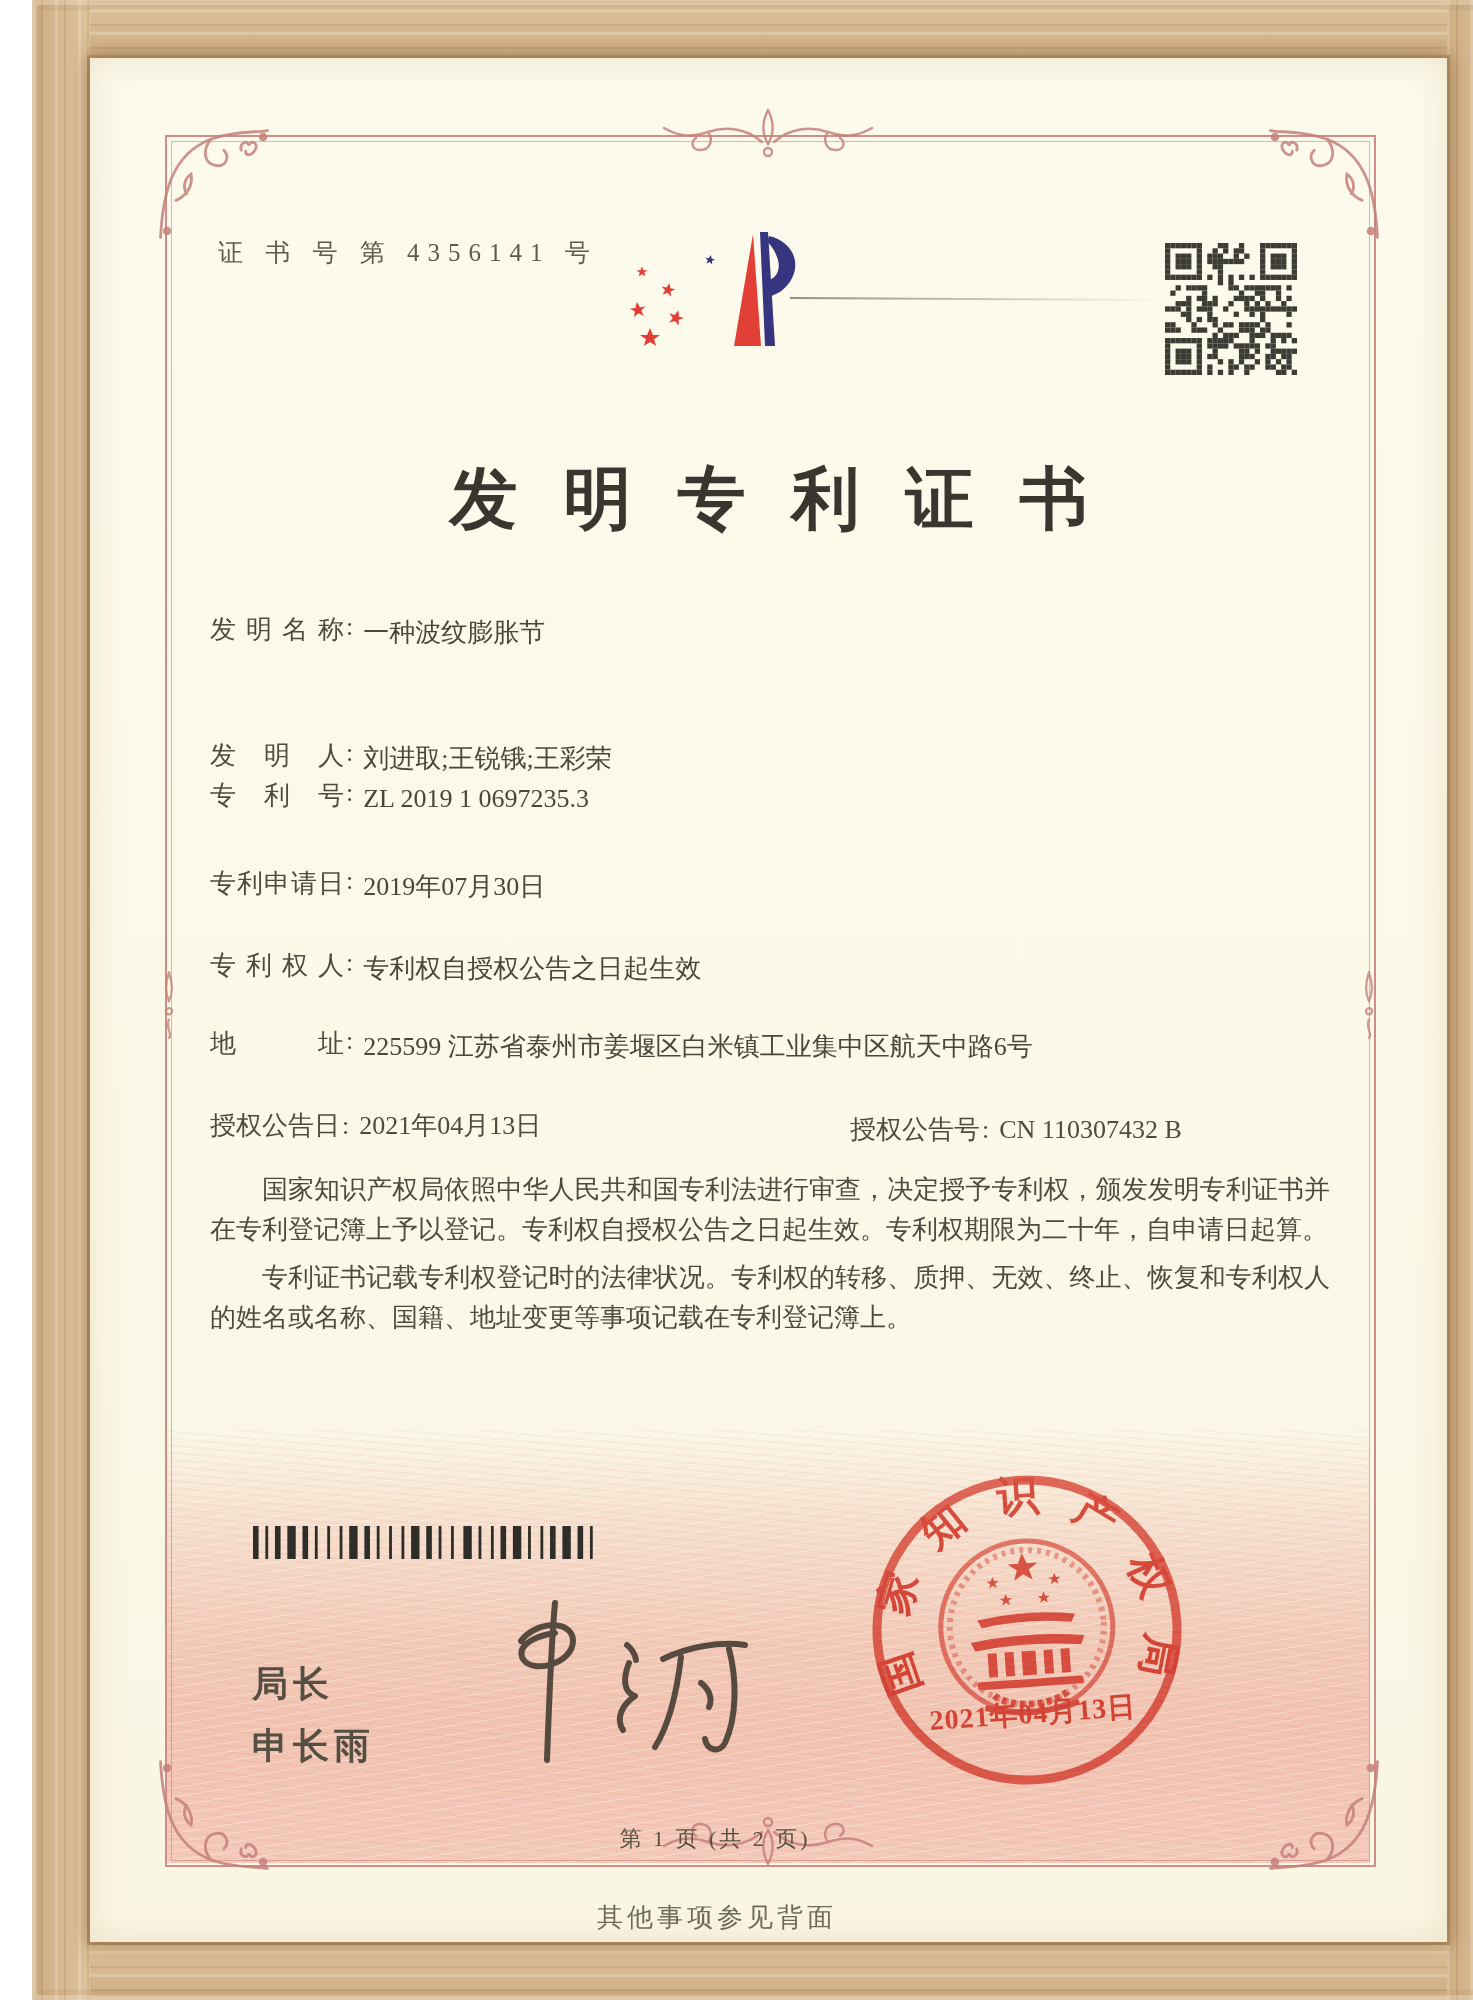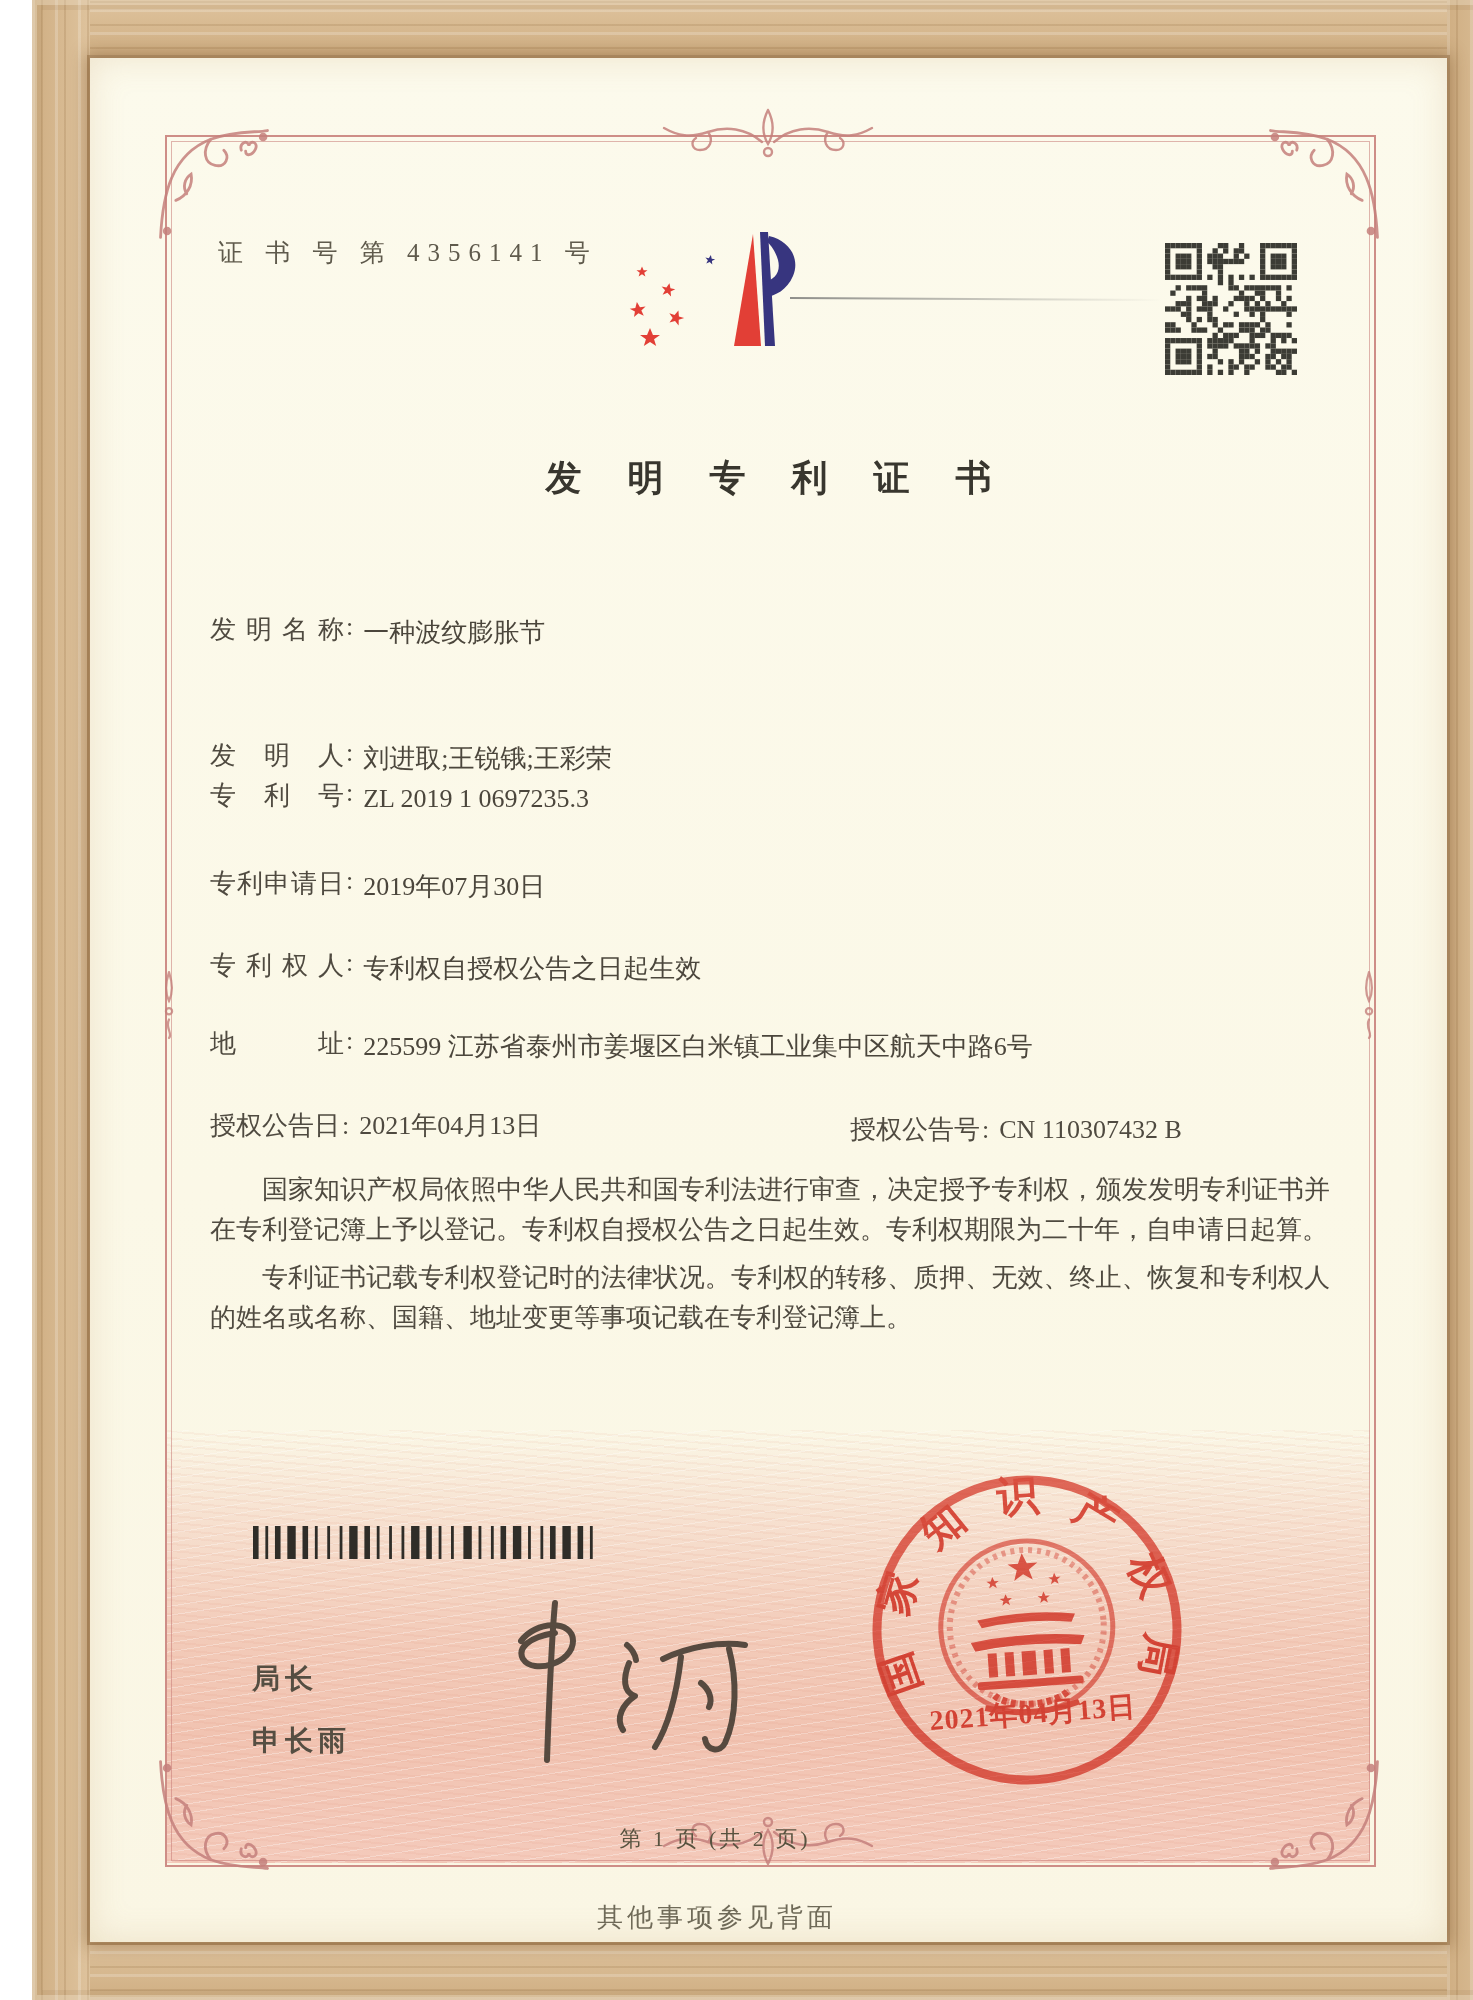--- a/index.html
+++ b/index.html
@@ -36,35 +36,35 @@
   
   .deco-border{position:absolute;left:75px;top:77px;width:1207px;height:1728px;
       border:2px solid rgba(198,122,118,.85);}
   .deco-border::before{content:"";position:absolute;left:4px;top:4px;right:4px;bottom:4px;
       border:1px solid rgba(198,122,118,.55);}
   .orn{position:absolute;pointer-events:none;}
   
   .cert-no{position:absolute;left:128px;top:178px;font-size:25px;color:#5f5a4c;
       letter-spacing:8px;}
   .title{position:absolute;left:0;top:396px;width:1357px;text-align:center;
-      font-size:36px;font-weight:600;color:#38362e;letter-spacing:46px;padding-left:46px;
+      font-size:68px;font-weight:600;color:#38362e;letter-spacing:46px;padding-left:46px;
       box-sizing:border-box;}
   .fields{position:absolute;left:0;top:0;width:100%;}
   .frow{position:absolute;left:120px;font-size:26px;color:#4f4a40;white-space:nowrap;}
   .frow .lbl{display:inline-block;width:134px;text-align:justify;text-align-last:justify;
       vertical-align:top;}
   .frow .col{display:inline-block;margin:0 10px 0 2px;}
   .frow .val{display:inline-block;vertical-align:top;white-space:normal;max-width:790px;
       line-height:42px;color:#4b463c;}
   .grant-row .g2{position:absolute;left:640px;top:4px;white-space:nowrap;text-align:center;}
   .paras{position:absolute;left:120px;top:1112px;width:1120px;font-size:26px;
       color:#4f4a40;line-height:40px;text-align:justify;}
   .paras p{margin:0 0 8px 0;text-indent:2em;}
   .barcode{position:absolute;left:163px;top:1468px;width:342px;height:33px;}
-  .officer{position:absolute;left:162px;font-size:28px;font-weight:bold;color:#554e42;
+  .officer{position:absolute;left:162px;font-size:36px;font-weight:bold;color:#554e42;
       letter-spacing:5px;text-align:center;}
   .officer.t1{top:1602px;}
   .officer.t2{top:1664px;}
   .signature{position:absolute;left:387px;top:1517px;}
   .seal{position:absolute;left:772px;top:1407px;width:330px;height:330px;
       mix-blend-mode:multiply;opacity:.9;transform:rotate(-4deg);}
   .page-info{position:absolute;left:0;top:1766px;width:1250px;text-align:center;
       font-size:22px;color:#57523f;letter-spacing:3px;}
   .back-note{position:absolute;left:0;top:1842px;width:1254px;text-align:center;
       font-size:26px;color:#6f6a58;letter-spacing:4px;}

